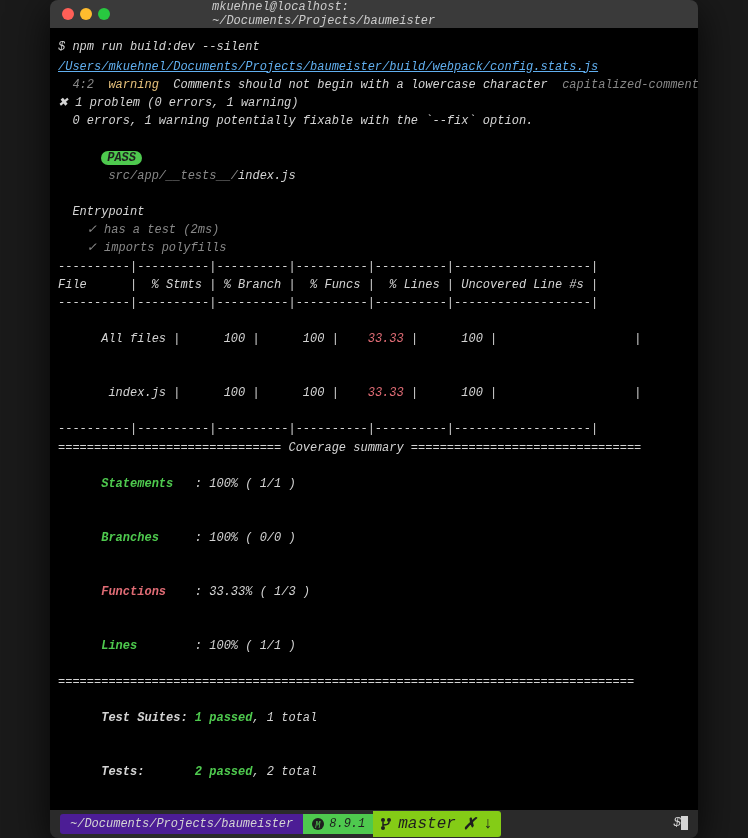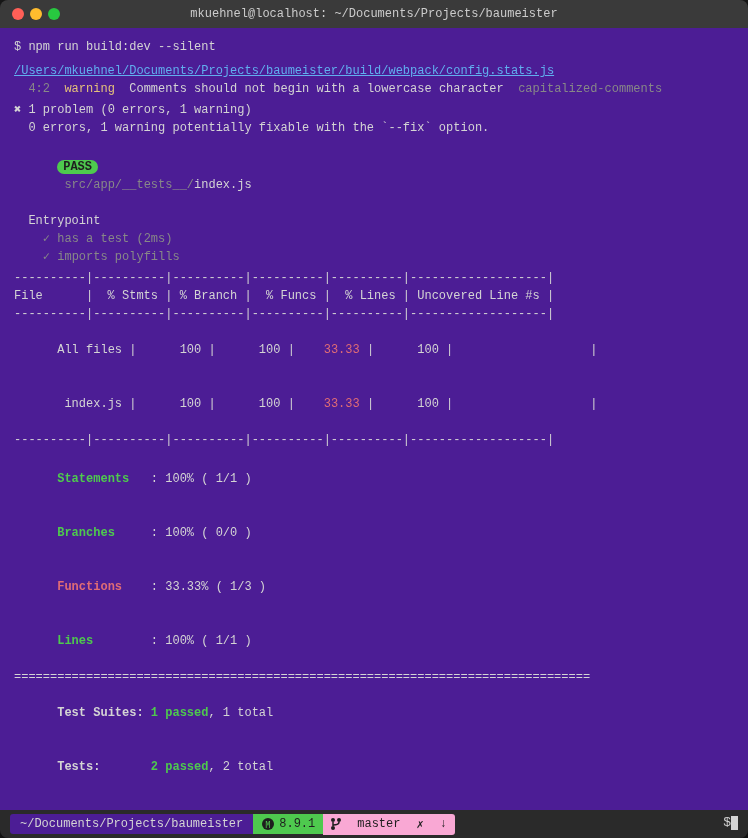--- a/index.html
+++ b/index.html
@@ -6,27 +6,28 @@
     body {
       background: #1a1a1a;
       font-family: 'Menlo', 'Monaco', 'Courier New', monospace;
       font-size: 12px;
       display: flex;
       justify-content: center;
       align-items: center;
       min-height: 100vh;
     }
     .window {
-      width: 748px;
+      width: 648px;
       height: 838px;
       border-radius: 8px;
       overflow: hidden;
       display: flex;
       flex-direction: column;
       box-shadow: 0 10px 40px rgba(0,0,0,0.8);
+      font-style: italic;
     }
     .titlebar {
       background: #3a3a3a;
       height: 28px;
       display: flex;
       align-items: center;
       padding: 0 12px;
       flex-shrink: 0;
       position: relative;
     }
@@ -44,23 +45,23 @@
     .tl-min { background: #febc2e; }
     .tl-max { background: #28c840; }
     .titlebar-title {
       position: absolute;
       left: 50%;
       transform: translateX(-50%);
       color: #cccccc;
       font-size: 12px;
     }
     .terminal {
-      background: #4c1d95;
+      background: #000000;
       flex: 1;
-      padding: 10px 14px;
+      padding: 10px 8px;
       overflow: hidden;
       display: flex;
       flex-direction: column;
     }
     .line {
       line-height: 1.5;
       white-space: pre;
     }
     .c-white { color: #d4d4d4; }
     .c-green { color: #4ec94e; }
@@ -91,28 +92,28 @@
     .status-node {
       background: #4ec94e;
       color: #1e1e1e;
       padding: 3px 8px;
       font-size: 12px;
       display: flex;
       align-items: center;
       gap: 4px;
     }
     .status-branch {
-      background: #f9a8d4;
+      background: #84cc16;
       color: #1e1e1e;
       padding: 3px 8px;
-      font-size: 12px;
+      font-size: 16px;
       border-radius: 0 3px 3px 0;
       display: flex;
       align-items: center;
-      gap: 16px;
+      gap: 7px;
     }
     .cursor {
       display: inline-block;
       width: 7px;
       height: 14px;
       background: #d4d4d4;
       vertical-align: middle;
     }
     .spacer { height: 6px; }
   </style>
@@ -156,20 +157,21 @@
     <div class="line c-white">----------|----------|----------|----------|----------|-------------------|</div>
     <div class="line">
       <span style="color:#d4d4d4;">All files </span><span style="color:#d4d4d4;">|      100 |      100 |</span><span style="color:#e06c75;">    33.33 </span><span style="color:#d4d4d4;">|      100 |                   |</span>
     </div>
     <div class="line">
       <span style="color:#d4d4d4;"> index.js </span><span style="color:#d4d4d4;">|      100 |      100 |</span><span style="color:#e06c75;">    33.33 </span><span style="color:#d4d4d4;">|      100 |                   |</span>
     </div>
     <div class="line c-white">----------|----------|----------|----------|----------|-------------------|</div>
     <div class="spacer"></div>
 
+    <div class="line c-white">=============================== Coverage summary ================================</div>
     <div class="line">
       <span style="color:#4ec94e;font-weight:bold;">Statements</span><span style="color:#d4d4d4;">   : 100% ( 1/1 )</span>
     </div>
     <div class="line">
       <span style="color:#4ec94e;font-weight:bold;">Branches</span><span style="color:#d4d4d4;">     : 100% ( 0/0 )</span>
     </div>
     <div class="line">
       <span style="color:#e06c75;font-weight:bold;">Functions</span><span style="color:#d4d4d4;">    : 33.33% ( 1/3 )</span>
     </div>
     <div class="line">

